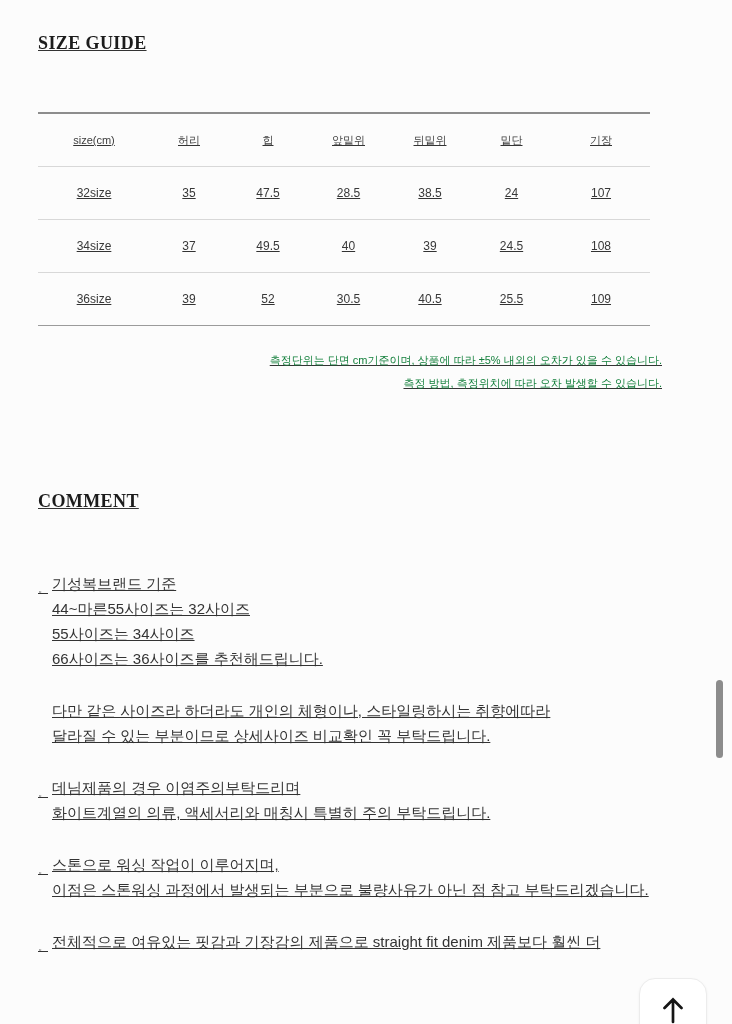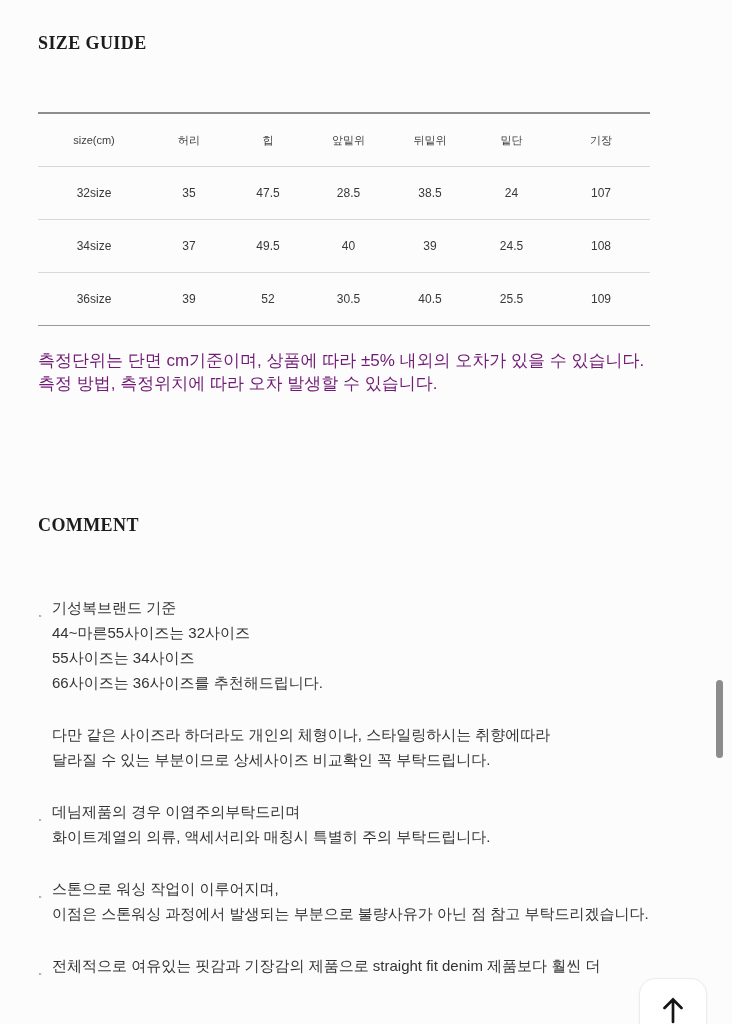--- a/index.html
+++ b/index.html
@@ -4,21 +4,21 @@
 <style>
   html,body { margin:0; padding:0; }
   body {
     width:732px; height:1024px;
     background:#fcfcfc;
     font-family:"Liberation Sans","DejaVu Sans",sans-serif;
     color:#333;
     position:relative;
     overflow:hidden;
   }
-  .content { padding:33px 70px 0 38px; }
+  .content { padding:33px 70px 0 38px;text-decoration:underline; }
 
   .section-title {
     font-family:"Liberation Serif","DejaVu Serif",serif;
     font-size:18px; font-weight:600;
     color:#1c1c1c; letter-spacing:0.4px;
     margin:0;
   }
 
   table.size-table {
     width:612px;
@@ -39,26 +39,27 @@
   table.size-table td {
     height:50px;
     font-size:12px;
     color:#383838;
     text-align:center;
   }
   table.size-table tbody tr + tr td { border-top:1px solid #d8d8d8; }
 
   .notes { margin-top:23px; }
   .note-line {
-    font-size:17px;
+    font-size:11px;
     line-height:23px;
-    color:#701a75;
-  }
-
-  .comment-title { margin-top:120px; }
+    color:#15803d;
+    text-align:right;
+  }
+
+  .comment-title { margin-top:96px; }
 
   .comment-list { margin-top:59px; }
   .para {
     display:flex;
     margin-bottom:27px;
     font-size:15px;
     line-height:25px;
     color:#333;
   }
   .para:last-child { margin-bottom:0; }

